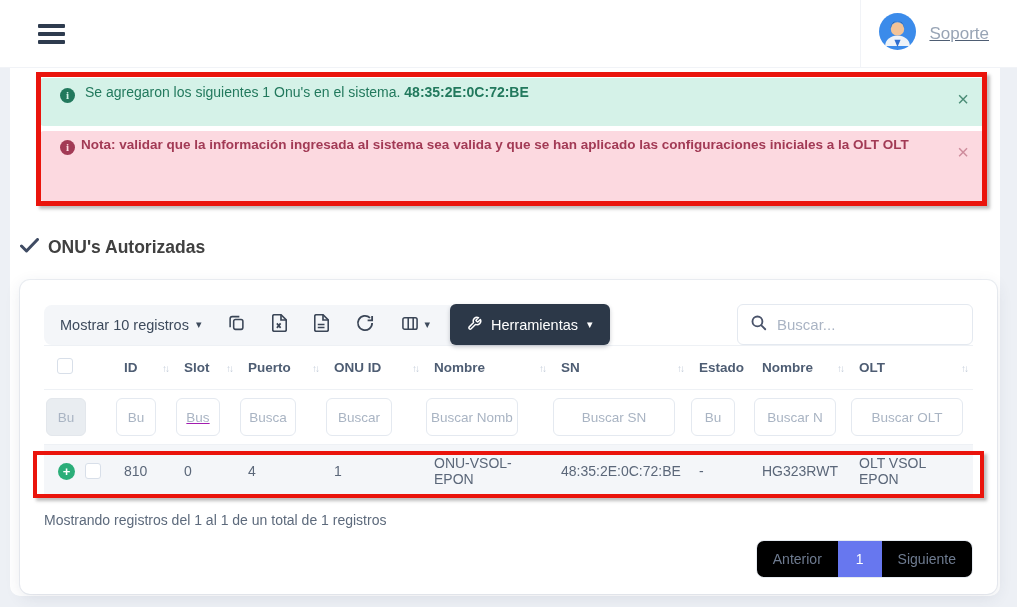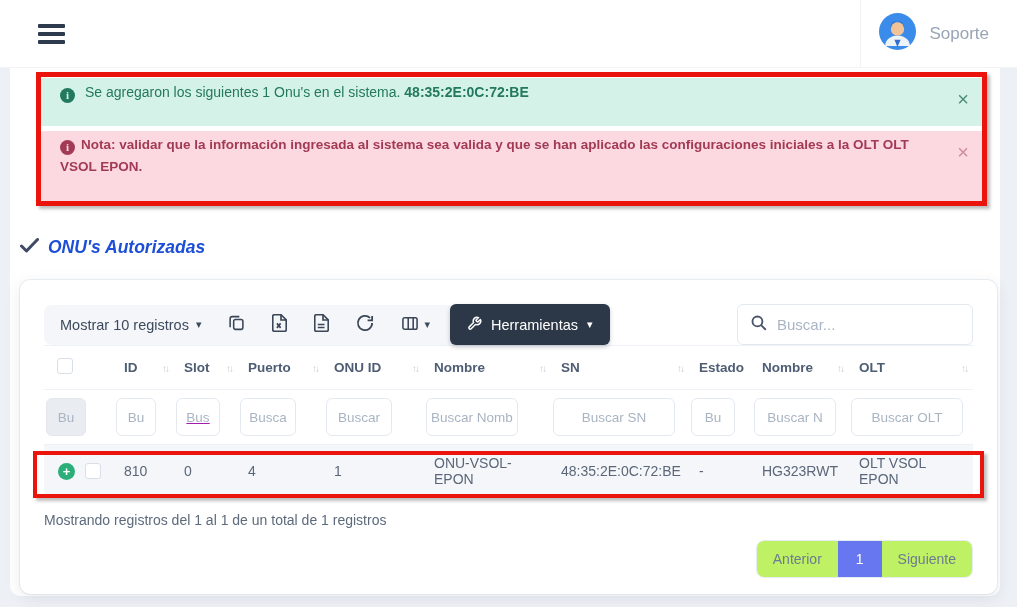--- a/index.html
+++ b/index.html
@@ -15,21 +15,21 @@
   
   .navbar {
     height:68px; background:#ffffff; border-bottom:1px solid #f1f3f7;
     display:flex; align-items:center; justify-content:space-between;
     position:relative; z-index:2;
   }
   .hamburger { margin-left:38px; width:27px; cursor:pointer; }
   .hamburger span { display:block; height:4px; background:#2e3b4e; border-radius:1px; margin:4px 0; }
   .user-box {
     height:68px; display:flex; align-items:center; gap:13px;
-    padding:0 28px 0 18px; border-left:1px solid #f1f3f7; cursor:pointer;
+    padding:0 28px 0 18px; border-left:1px solid #f1f3f7; cursor:pointer;text-decoration:underline;
   }
   .user-name { color:#98a4b5; font-size:17px; }
 
   
   .main-section {
     background:#ffffff; margin:0 17px 0 10px; width:990px;
     border-radius:0 0 10px 10px; padding:10px 0 2px 0; position:relative; z-index:1;
   }
 
   
@@ -50,21 +50,21 @@
   .alert-close {
     position:absolute; right:16px; top:11px; border:none; background:none;
     font-size:20px; line-height:20px; cursor:pointer;
   }
   .alert-success .alert-close { color:#4c8d77; }
   .alert-warning .alert-close { color:#ce8c9c; }
 
   
   .section-title {
     margin:36px 0 0 10px; display:flex; align-items:center; gap:9px;
-    color:#1d4ed8; font-size:17.5px; font-weight:700;font-style:italic;
+    color:#404040; font-size:17.5px; font-weight:700;
   }
 
   
   .card {
     margin:22px 0 0 10px; width:977px; background:#fff;
     border-radius:10px; box-shadow:0 4px 16px rgba(45,58,90,.10), 0 0 0 1px #eef1f5;
     padding:24px 24px 16px 24px;
   }
 
   
@@ -137,21 +137,21 @@
   }
   .th-check { padding-left:13px !important; }
 
   
   .summary { margin-top:14px; font-size:14px; color:#5d6a7c; }
   .pagination-row { display:flex; justify-content:flex-end; margin-top:12px; }
   .pagination {
     display:inline-flex; border:1px solid #e6ebf1; border-radius:8px; overflow:hidden; background:#fff;
   }
   .page-item {
-    font-size:14px; color:#6e7b90; padding:10px 16px; text-decoration:none; background:#bef264; cursor:pointer;
+    font-size:14px; color:#6e7b90; padding:10px 16px; text-decoration:none; background:#000000; cursor:pointer;
   }
   .page-item.active { background:#6777ef; color:#fff; padding:10px 18px; }
 
   
   .annotation {
     position:absolute; border:5px solid #ea140c; pointer-events:none; z-index:50;
     box-shadow:3px 3px 3px rgba(110,110,110,.45);
   }
   .annotation-alerts { left:36px; top:72px; width:951px; height:134px; }
   .annotation-row { left:33px; top:451px; width:951px; height:47px; border-width:4px; }
@@ -183,21 +183,20 @@
 
   <div class="alerts">
     <div class="alert alert-success">
       <span class="info-badge">i</span>
       <span>Se agregaron los siguientes 1 Onu's en el sistema.</span>
       <b>48:35:2E:0C:72:BE</b>
       <button class="alert-close">×</button>
     </div>
     <div class="alert alert-warning">
       <span class="wline"><span class="info-badge">i</span><span>Nota: validar que la información ingresada al sistema sea valida y que se han aplicado las configuraciones iniciales a la OLT OLT</span></span>
-      <span class="wline">VSOL EPON.</span>
       <button class="alert-close">×</button>
     </div>
   </div>
 
   <h2 class="section-title">
     <span>
       <svg width="19" height="15" viewBox="0 0 19 15" fill="none">
           <path d="M1.5 8l5 5L17.5 1.5" stroke="#3f4b63" stroke-width="3" stroke-linecap="round" stroke-linejoin="round"></path>
         </svg>
     </span>

